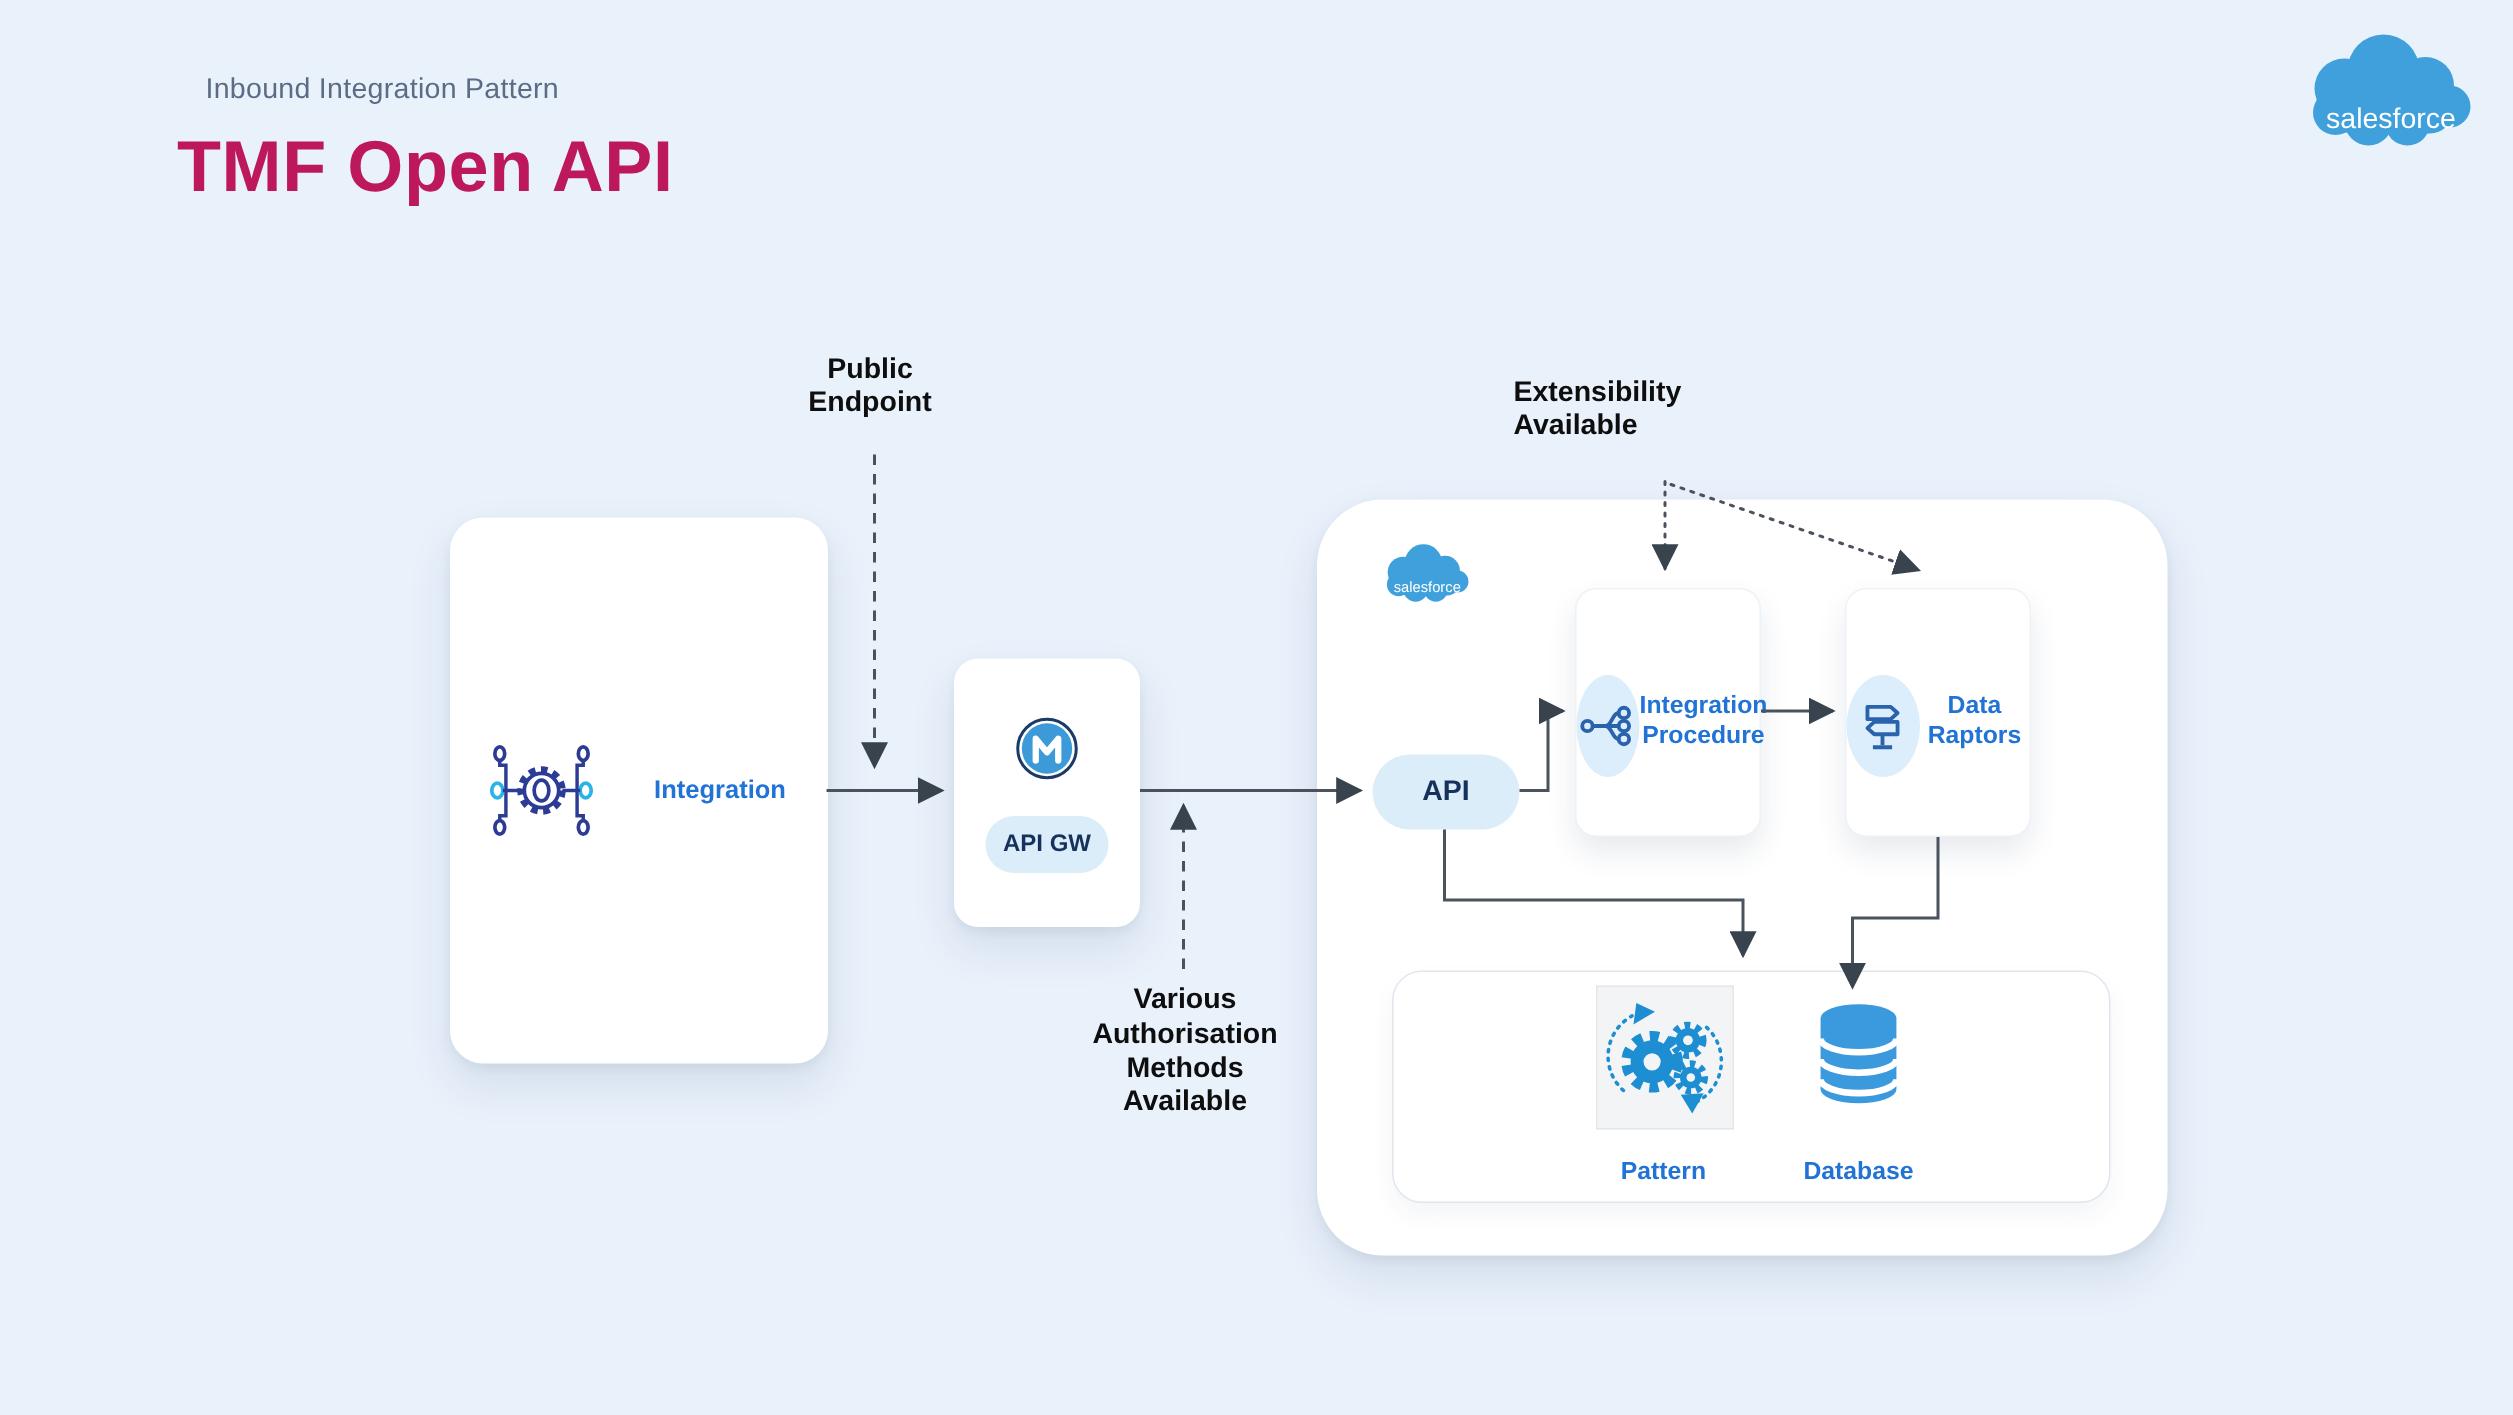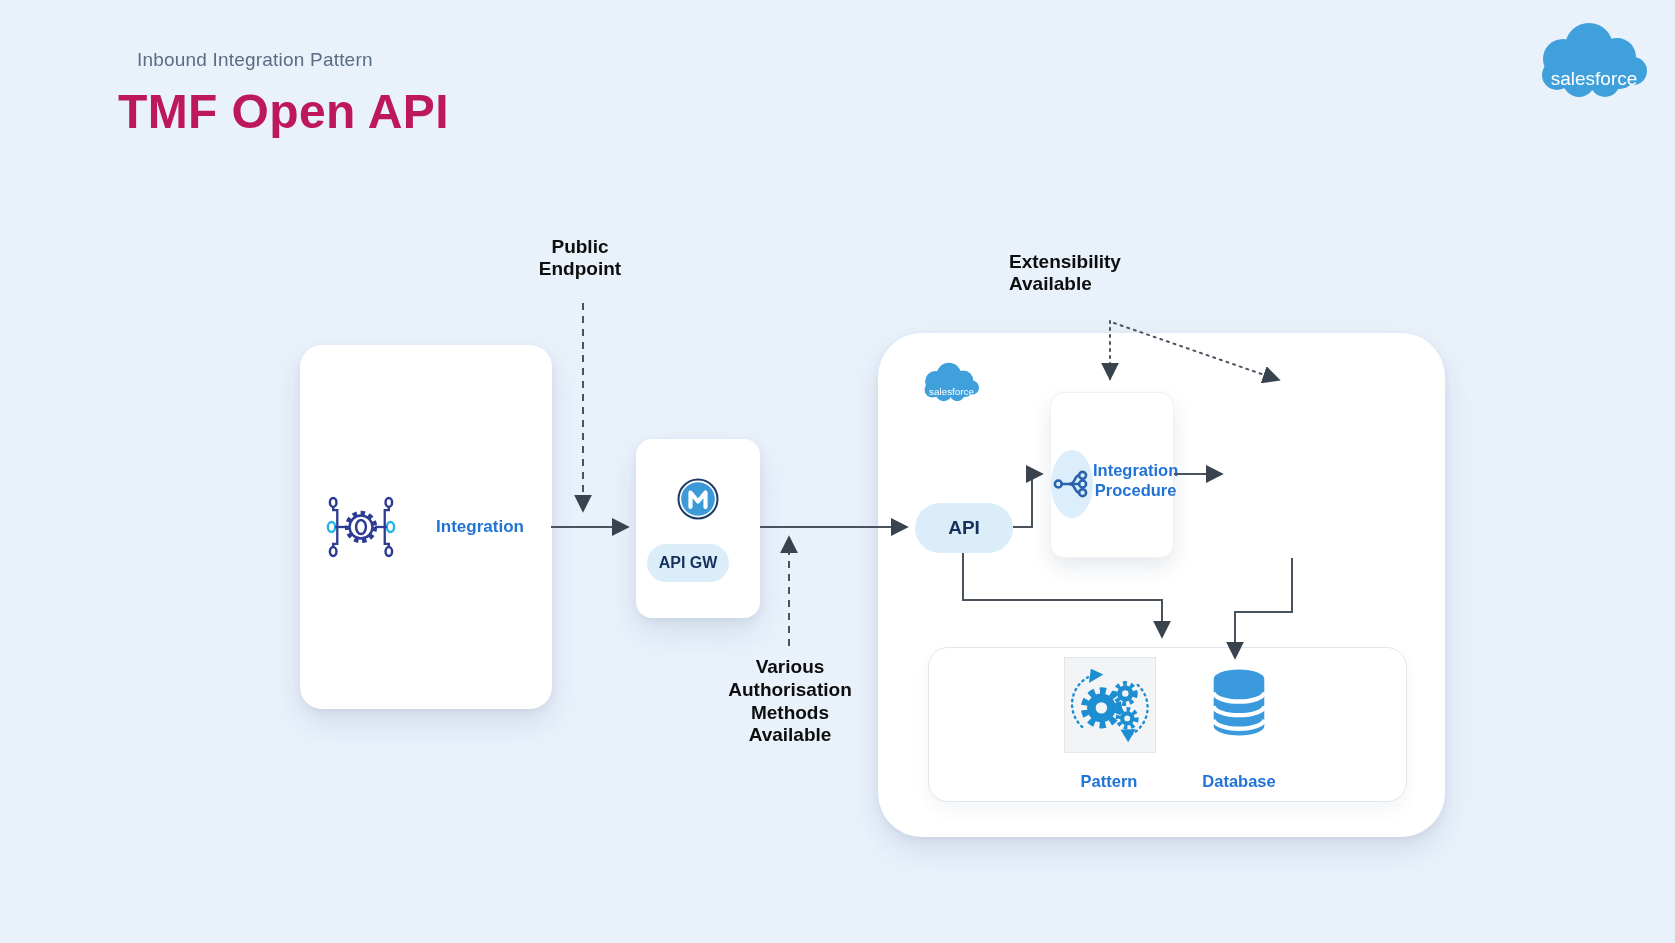--- a/index.html
+++ b/index.html
@@ -20,21 +20,21 @@
   
   .sources{left:300px;top:345px;width:252px;height:364px;border-radius:22px;
            display:flex;flex-direction:column;justify-content:space-around;padding:10px 0;box-sizing:border-box;}
   .src-row{display:flex;align-items:center;}
   .src-ico{width:122px;display:flex;justify-content:center;align-items:center;}
   .src-label{flex:1;text-align:center;font-size:17px;font-weight:bold;color:#2173d5;padding-right:14px;}
 
   
   .gateway{left:636px;top:439px;width:124px;height:179px;border-radius:16px;}
   .gw-logo{position:absolute;left:50%;top:39px;transform:translateX(-50%);}
-  .gw-pill{position:absolute;left:11px;top:105px;width:82px;height:38px;border-radius:19px;
+  .gw-pill{position:absolute;left:21px;top:105px;width:82px;height:38px;border-radius:19px;
            background:#dcedfa;display:flex;align-items:center;justify-content:center;
            font-size:16px;font-weight:bold;color:#16325c;}
 
   
   .platform{left:878px;top:333px;width:567px;height:504px;border-radius:44px;}
   .sf-small{position:absolute;left:44px;top:27px;width:58px;height:46px;}
   .api-pill{position:absolute;left:37px;top:170px;width:98px;height:50px;border-radius:25px;
             background:#dcedfa;display:flex;align-items:center;justify-content:center;
             font-size:19px;font-weight:bold;color:#16325c;}
   .subcard{position:absolute;top:59px;width:124px;height:166px;border-radius:14px;background:#fff;
@@ -150,20 +150,31 @@
           <path d="M21 23 c5 0 5 9.5 9.7 9.5"></path>
           <circle cx="34.6" cy="13.5" r="3.8"></circle>
           <circle cx="34.6" cy="23" r="3.8"></circle>
           <circle cx="34.6" cy="32.5" r="3.8"></circle>
         </svg>
       </div>
       <div class="sc-label">Integration
 Procedure</div>
     </div>
 
+    <div class="subcard dr-card">
+      <div class="bubble">
+        <svg width="42" height="42" viewBox="0 0 46 46" fill="none" stroke="#2a63ac" stroke-width="2.8" stroke-linejoin="round">
+          <line x1="23" y1="8" x2="23" y2="37"></line>
+          <line x1="16" y1="38.5" x2="30" y2="38.5"></line>
+          <path d="M12 9 H29 L34 13.5 L29 18 H12 Z" fill="#dcedfb"></path>
+          <path d="M34 20 H17 L12 24.5 L17 29 H34 Z" fill="#dcedfb"></path>
+        </svg>
+      </div>
+      <div class="sc-label">Data Raptors</div>
+    </div>
 
     <div class="runtime">
       <div class="proc-sq">
         <svg width="86" height="90" viewBox="0 0 90 94">
           <path d="M16 70 A 32 32 0 0 1 22 18" fill="none" stroke="#1d8ed2" stroke-width="2.5" stroke-dasharray="1.5 4.5" stroke-linecap="round"></path>
           <polygon points="25,9 38,15 23,24" fill="#1d8ed2"></polygon>
           <path d="M74 26 A 32 32 0 0 1 67 78" fill="none" stroke="#1d8ed2" stroke-width="2.5" stroke-dasharray="1.5 4.5" stroke-linecap="round"></path>
           <polygon points="64,86 56,73 72,72" fill="#1d8ed2"></polygon>
           <circle cx="36" cy="50" r="18" fill="none" stroke="#1d8ed2" stroke-width="7" stroke-dasharray="6.5 5.3"></circle>
           <circle cx="36" cy="50" r="15" fill="#1d8ed2"></circle>

